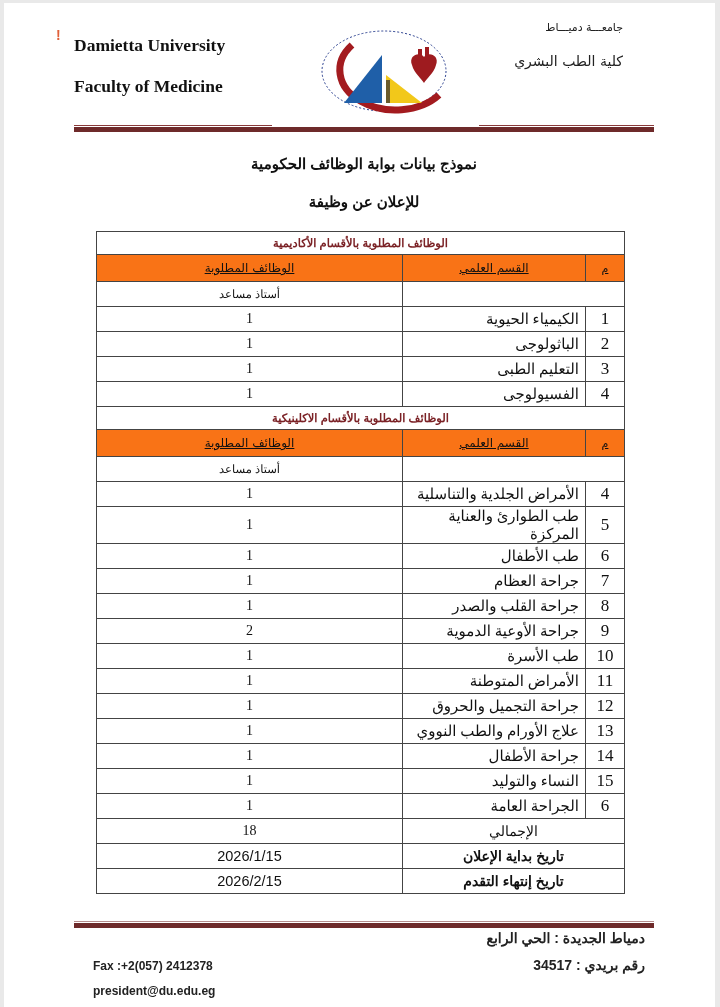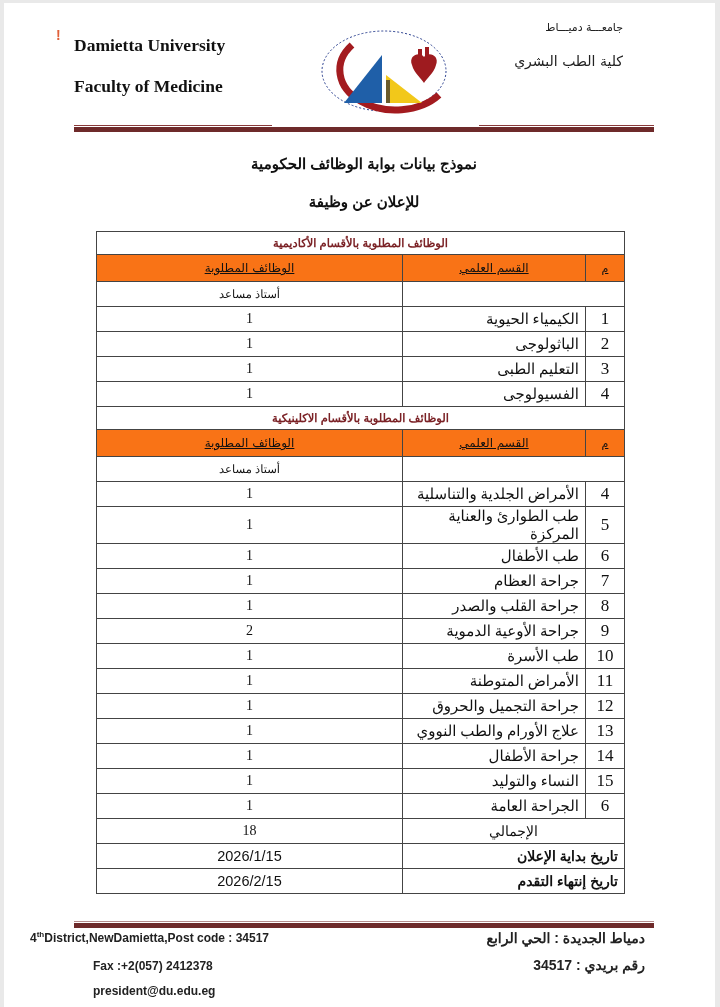--- a/index.html
+++ b/index.html
@@ -17,21 +17,21 @@
   table.jobs td { border:1px solid #444; padding:0 6px; height:24px; font-size:15px; color:#111; }
   table.jobs td.num { width:26px; text-align:center; font-size:17px; }
   table.jobs td.dept { width:170px; text-align:right; }
   table.jobs td.val { text-align:center; font-weight:normal; font-size:14px; }
   table.jobs tr.section td { text-align:center; color:#7b2226; font-family:"Liberation Sans", sans-serif; font-weight:bold; font-size:11.5px; height:22px; }
   table.jobs tr.colhead td { background:#f97316; font-family:"DejaVu Sans", sans-serif; font-size:12px; text-align:center; height:26px;text-decoration:underline; }
   table.jobs tr.colhead td.num { font-size:11px; }
   table.jobs tr.rank td { height:24px; }
   table.jobs tr.rank td.val { font-family:"Liberation Sans", sans-serif; font-size:11.5px; }
   table.jobs tr.total td.lab { text-align:center; font-size:14px; }
-  table.jobs tr.date td.lab { font-family:"Liberation Sans", sans-serif; font-weight:bold; font-size:14px; }
+  table.jobs tr.date td.lab { text-align:center; font-family:"Liberation Sans", sans-serif; font-weight:bold; font-size:14px; }
   table.jobs tr.date td.val { font-family:"Liberation Sans", sans-serif; font-size:14.5px; }
   .rule-bot { position:absolute; left:70px; top:920px; width:580px; height:5px; background:#6e2a2a; }
   .rule-bot-thin { position:absolute; left:70px; top:918px; width:580px; height:1px; background:#b58c8c; }
   .foot-en { position:absolute; font-family:"Liberation Sans", sans-serif; font-weight:bold; font-size:12px; color:#222; white-space:nowrap; }
   .foot-ar { position:absolute; right:70px; font-family:"Liberation Sans", sans-serif; font-weight:bold; font-size:14px; color:#222; direction:rtl; white-space:nowrap; }
   sup { font-size:8px; }
 </style>
 </head>
 <body>
 
@@ -59,21 +59,20 @@
   <div class="rule-top-thin-l"></div>
   <div class="rule-top-thin-r"></div>
   <div class="rule-top"></div>
 
   <div class="main-title" style="top:152px;">نموذج بيانات بوابة الوظائف الحكومية</div>
   <div class="main-title" style="top:190px;">للإعلان عن وظيفة</div>
 
   <div class="rule-bot-thin"></div>
   <div class="rule-bot"></div>
 
-  <div class="foot-en" style="left:26px; top:927px;"><span>4</span><sup>th</sup><span>District,NewDamietta,Post code : 34517</span></div>
   <div class="foot-en" style="left:89px; top:956px;">Fax :+2(057) 2412378</div>
   <div class="foot-en" style="left:89px; top:981px;">president@du.edu.eg</div>
 
   <div class="foot-ar" style="top:927px;">دمياط الجديدة : الحي الرابع</div>
   <div class="foot-ar" style="top:954px;">رقم بريدي : 34517</div>
   <div class="foot-ar" style="top:980px;margin-top:24px;">تليفون: 2412377 (057) 2+</div>
 </div>
 
 <table class="jobs">
   <tbody id="jobs-body">

